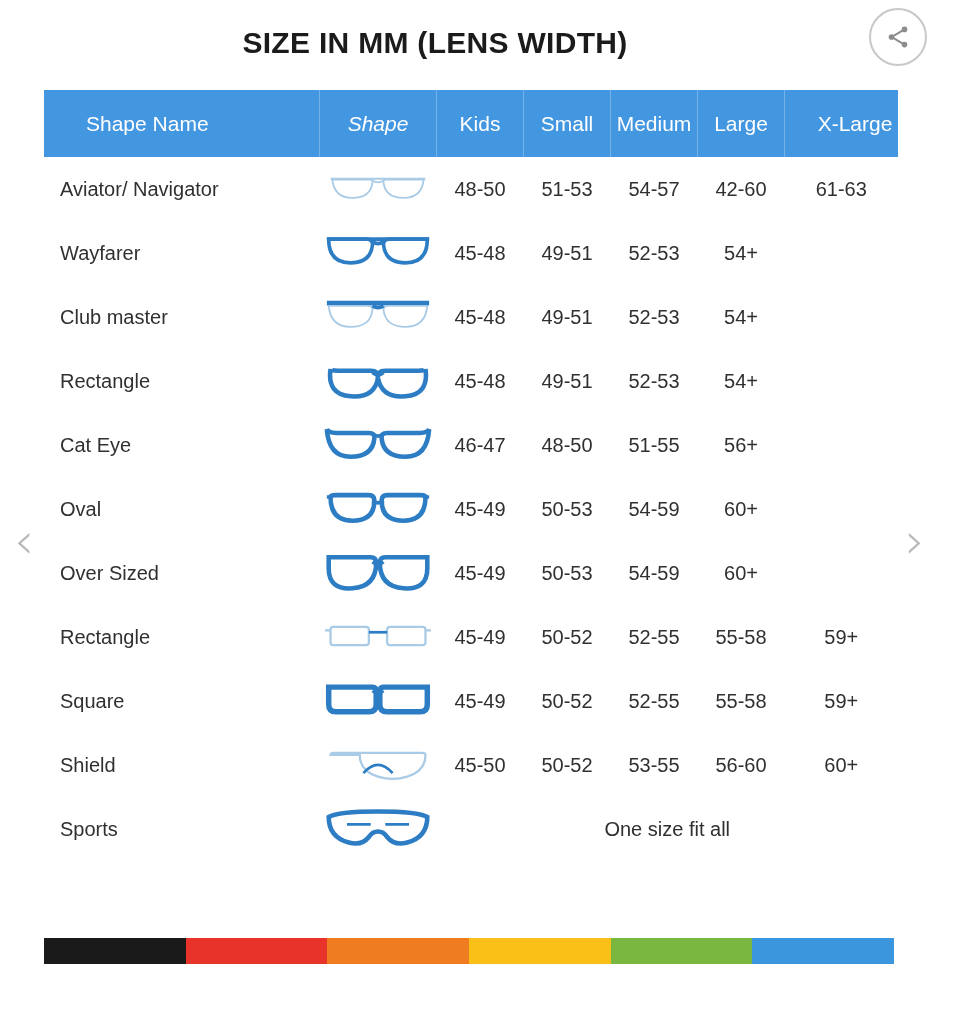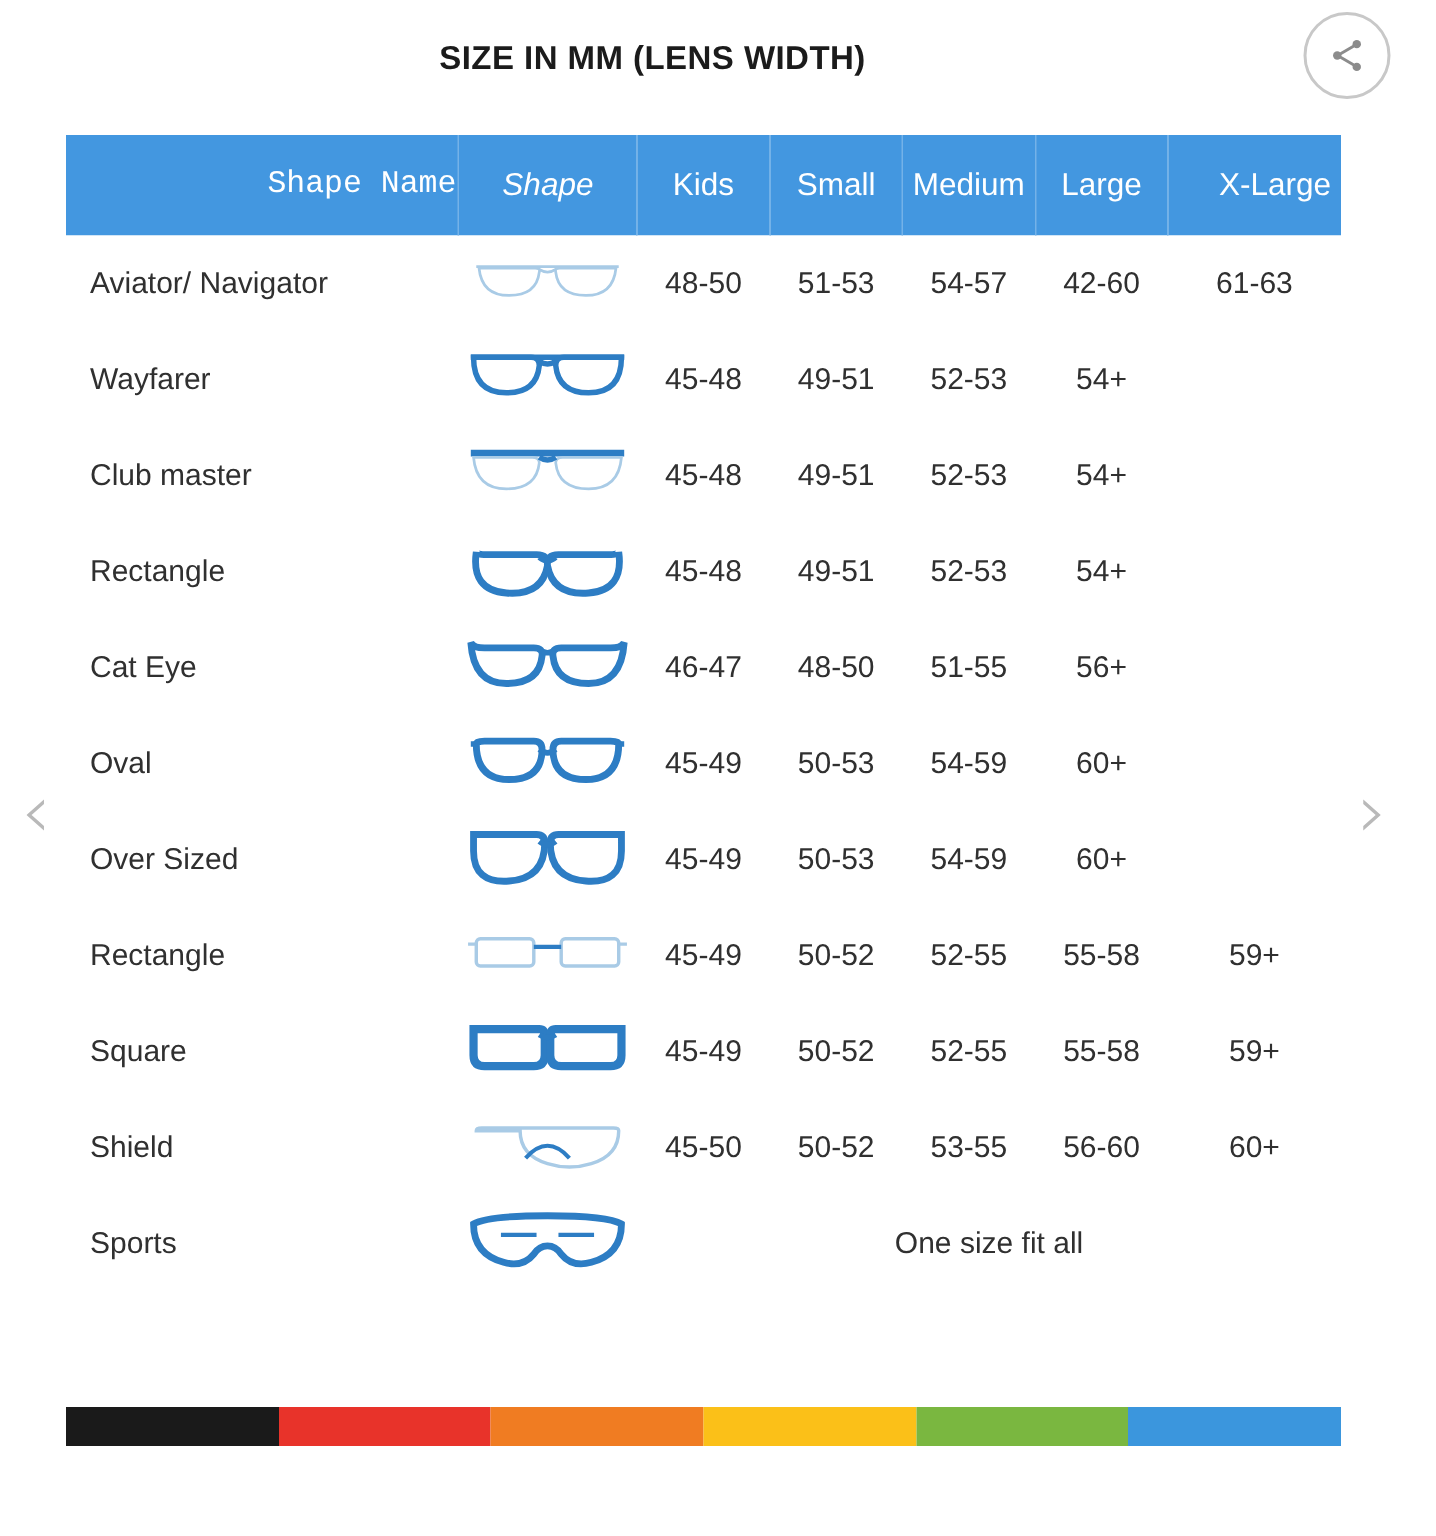--- a/index.html
+++ b/index.html
@@ -33,21 +33,21 @@
   }
   .share-btn svg { display: block; }
 
   
   .title {
     position: absolute;
     top: 26px;
     left: 0;
     width: 870px;
     text-align: center;
-    font-size: 22px;
+    font-size: 30px;
     font-weight: bold;
     color: #1b1b1b;
     letter-spacing: 0.3px;
   }
 
   
   .arrow {
     position: absolute;
     top: 516px;
     width: 30px;
@@ -76,21 +76,21 @@
   table.chart thead th {
     background: #4397e0;
     color: #ffffff;
     font-weight: normal;
     font-size: 21px;
     height: 65px;
     vertical-align: middle;
     border-right: 1px solid #74b2e8;
   }
   table.chart thead th:last-child { border-right: none; padding-left: 28px; }
-  th.col-name { text-align: right; padding-left: 24px; width: 232px; font-family: Liberation Mono, monospace; }
+  th.col-name { text-align: left; padding-left: 42px; width: 232px; }
   th.col-shape { width: 114px; font-style: italic; }
   th.col-size  { width: 84px; }
 
   table.chart tbody td {
     height: 62px;
     font-size: 20px;
     color: #303030;
     vertical-align: middle;
     background: #ffffff;
   }

